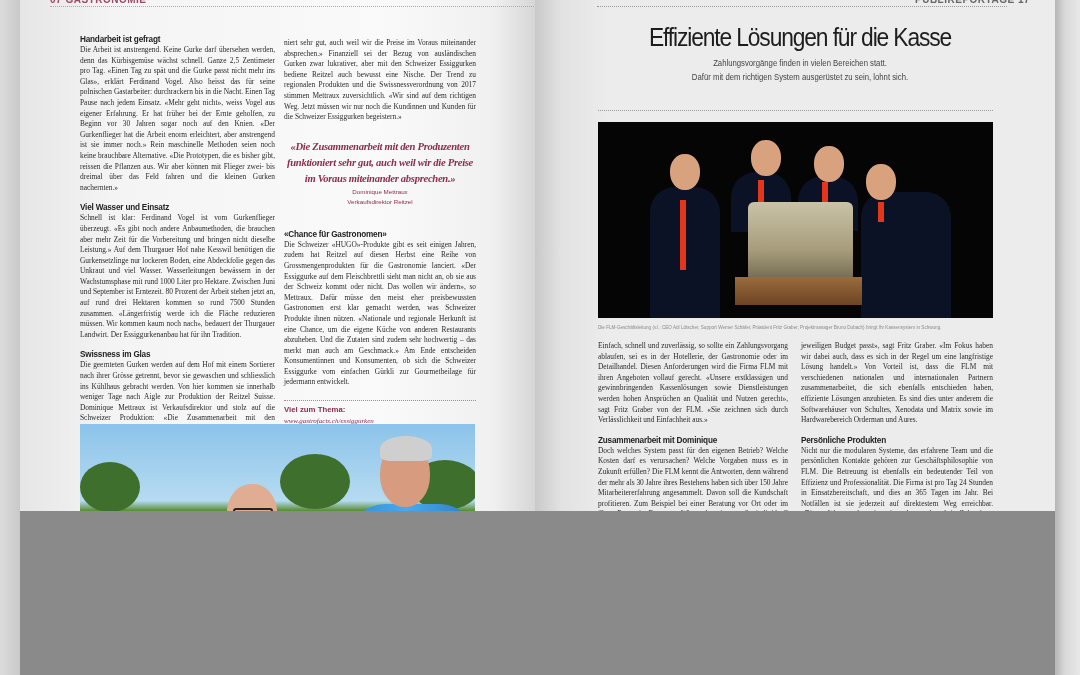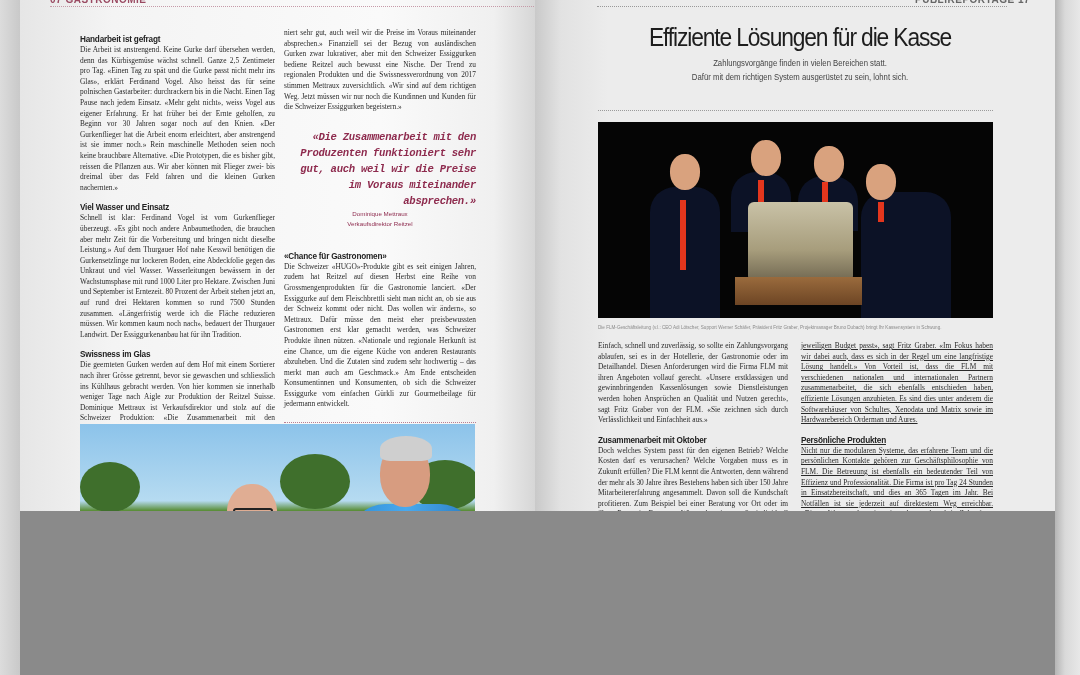--- a/index.html
+++ b/index.html
@@ -44,22 +44,22 @@
 
   .col { position: absolute; font-size: 7.4px; line-height: 10.6px; text-align: justify; }
   .col p { margin-bottom: 0; }
   .col h3 {
     font-family: "Liberation Sans", sans-serif; font-weight: bold; font-size: 8.2px;
     line-height: 11px; color: #222; letter-spacing: -0.2px; text-align: left;
   }
   .gap { height: 9px; }
 
   .pull-quote {
-    font-family: Liberation Mono, monospace; font-style: italic; font-weight: bold;
-    font-size: 10.6px; line-height: 16px; color: #8e2b4e; text-align: right; letter-spacing: -0.3px;
+    font-family: Liberation Serif, serif; font-style: italic; font-weight: bold;
+    font-size: 10.6px; line-height: 16px; color: #8e2b4e; text-align: center; letter-spacing: -0.3px;
   }
   .quote-author {
     font-family: "Liberation Sans", sans-serif; font-size: 6.2px; line-height: 10px;
     color: #8e2b4e; text-align: center;
   }
   .more-rule { border-top: 1px dotted #b77f93; margin-top: 12px; margin-bottom: 4px; }
   .more-title {
     font-family: "Liberation Sans", sans-serif; font-weight: bold; font-size: 7.8px; color: #8e2b4e;
   }
   .more-link { font-style: italic; font-size: 7px; color: #8e2b4e; text-decoration: none; }
@@ -157,21 +157,21 @@
       <h3>Handarbeit ist gefragt</h3>
       <p>Die Arbeit ist anstrengend. Keine Gurke darf übersehen werden, denn das Kürbisgemüse wächst schnell. Ganze 2,5 Zentimeter pro Tag. «Einen Tag zu spät und die Gurke passt nicht mehr ins Glas», erklärt Ferdinand Vogel. Also heisst das für seine polnischen Gastarbeiter: durchrackern bis in die Nacht. Einen Tag Pause nach jedem Einsatz. «Mehr geht nicht», weiss Vogel aus eigener Erfahrung. Er hat früher bei der Ernte geholfen, zu Beginn vor 30 Jahren sogar noch auf den Knien. «Der Gurkenflieger hat die Arbeit enorm erleichtert, aber anstrengend ist sie immer noch.» Rein maschinelle Methoden seien noch keine brauchbare Alternative. «Die Prototypen, die es bisher gibt, reissen die Pflanzen aus. Wir aber können mit Flieger zwei- bis dreimal über das Feld fahren und die kleinen Gurken nachernten.»</p>
       <div class="gap"></div>
       <h3>Viel Wasser und Einsatz</h3>
       <p>Schnell ist klar: Ferdinand Vogel ist vom Gurkenflieger überzeugt. «Es gibt noch andere Anbaumethoden, die brauchen aber mehr Zeit für die Vorbereitung und bringen nicht dieselbe Leistung.» Auf dem Thurgauer Hof nahe Kesswil benötigen die Gurkensetzlinge nur lockeren Boden, eine Abdeckfolie gegen das Unkraut und viel Wasser. Wasserleitungen bewässern in der Wachstumsphase mit rund 1000 Liter pro Hektare. Zwischen Juni und September ist Erntezeit. 80 Prozent der Arbeit stehen jetzt an, auf rund drei Hektaren kommen so rund 7500 Stunden zusammen. «Längerfristig werde ich die Fläche reduzieren müssen. Wir kommen kaum noch nach», bedauert der Thurgauer Landwirt. Der Essiggurkenanbau hat für ihn Tradition.</p>
       <div class="gap"></div>
       <h3>Swissness im Glas</h3>
       <p>Die geernteten Gurken werden auf dem Hof mit einem Sortierer nach ihrer Grösse getrennt, bevor sie gewaschen und schliesslich ins Kühlhaus gebracht werden. Von hier kommen sie innerhalb weniger Tage nach Aigle zur Produktion der Reitzel Suisse. Dominique Mettraux ist Verkaufsdirektor und stolz auf die Schweizer Produktion: «Die Zusammenarbeit mit den Produzenten funktio-</p>
     </div>
 
-    <div class="col" style="left:264px; top:28px; width:192px;">
+    <div class="col" style="left:264px; top:38px; width:192px;">
       <p>niert sehr gut, auch weil wir die Preise im Voraus miteinander absprechen.» Finanziell sei der Bezug von ausländischen Gurken zwar lukrativer, aber mit den Schweizer Essiggurken bediene Reitzel auch bewusst eine Nische. Der Trend zu regionalen Produkten und die Swissnessverordnung von 2017 stimmen Mettraux zuversichtlich. «Wir sind auf dem richtigen Weg. Jetzt müssen wir nur noch die Kundinnen und Kunden für die Schweizer Essiggurken begeistern.»</p>
       <div style="height:16px"></div>
       <div class="pull-quote">«Die Zusammenarbeit mit den Produzenten funktioniert sehr gut, auch weil wir die Preise im Voraus miteinander absprechen.»</div>
       <div class="quote-author">Dominique Mettraux</div>
       <div class="quote-author">Verkaufsdirektor Reitzel</div>
       <div style="height:22px"></div>
       <h3>«Chance für Gastronomen»</h3>
       <p>Die Schweizer «HUGO»-Produkte gibt es seit einigen Jahren, zudem hat Reitzel auf diesen Herbst eine Reihe von Grossmengenprodukten für die Gastronomie lanciert. «Der Essiggurke auf dem Fleischbrettli sieht man nicht an, ob sie aus der Schweiz kommt oder nicht. Das wollen wir ändern», so Mettraux. Dafür müsse den meist eher preisbewussten Gastronomen erst klar gemacht werden, was Schweizer Produkte ihnen nützen. «Nationale und regionale Herkunft ist eine Chance, um die eigene Küche von anderen Restaurants abzuheben. Und die Zutaten sind zudem sehr hochwertig – das merkt man auch am Geschmack.» Am Ende entscheiden Konsumentinnen und Konsumenten, ob sich die Schweizer Essiggurke vom einfachen Gürkli zur Gourmetbeilage für jedermann entwickelt.</p>
       <div class="more-rule"></div>
       <div class="more-title">Viel zum Thema:</div>
@@ -230,25 +230,25 @@
         <div class="tm-head" style="left:0;top:0;"></div>
       </div>
       <div class="register"></div>
       <div class="register-base"></div>
     </div>
     <div class="caption" style="left:63px; top:324px;">Die FLM-Geschäftsleitung (v.l.: CEO Adi Lötscher, Support Werner Schäfer, Präsident Fritz Graber, Projektmanager Bruno Dubach) bringt Ihr Kassensystem in Schwung.</div>
 
     <div class="col" style="left:63px; top:341px; width:190px;">
       <p>Einfach, schnell und zuverlässig, so sollte ein Zahlungsvorgang ablaufen, sei es in der Hotellerie, der Gastronomie oder im Detailhandel. Diesen Anforderungen wird die Firma FLM mit ihren Angeboten vollauf gerecht. «Unsere erstklassigen und gewinnbringenden Kassenlösungen sowie Dienstleistungen werden hohen Ansprüchen an Qualität und Nutzen gerecht», sagt Fritz Graber von der FLM. «Sie zeichnen sich durch Verlässlichkeit und Einfachheit aus.»</p>
       <div class="gap"></div>
-      <h3>Zusammenarbeit mit Oktober</h3>
+      <h3>Zusammenarbeit mit Dominique</h3>
       <p>Doch welches System passt für den eigenen Betrieb? Welche Kosten darf es verursachen? Welche Vorgaben muss es in Zukunft erfüllen? Die FLM kennt die Antworten, denn während der mehr als 30 Jahre ihres Bestehens haben sich über 150 Jahre Mitarbeitererfahrung angesammelt. Davon soll die Kundschaft profitieren. Zum Beispiel bei einer Beratung vor Ort oder im Show-Room in Emmen. «Wir suchen immer die individuell beste Kassenlösung, die zum</p>
     </div>
 
-    <div class="col" style="left:266px; top:341px; width:192px;text-decoration:underline;">
+    <div class="col" style="left:266px; top:341px; width:192px;">
       <p>jeweiligen Budget passt», sagt Fritz Graber. «Im Fokus haben wir dabei auch, dass es sich in der Regel um eine langfristige Lösung handelt.» Von Vorteil ist, dass die FLM mit verschiedenen nationalen und internationalen Partnern zusammenarbeitet, die sich ebenfalls entschieden haben, effiziente Lösungen anzubieten. Es sind dies unter anderem die Softwarehäuser von Schultes, Xenodata und Matrix sowie im Hardwarebereich Orderman und Aures.</p>
       <div class="gap"></div>
       <h3>Persönliche Produkten</h3>
       <p>Nicht nur die modularen Systeme, das erfahrene Team und die persönlichen Kontakte gehören zur Geschäftsphilosophie von FLM. Die Betreuung ist ebenfalls ein bedeutender Teil von Effizienz und Professionalität. Die Firma ist pro Tag 24 Stunden in Einsatzbereitschaft, und dies an 365 Tagen im Jahr. Bei Notfällen ist sie jederzeit auf direktestem Weg erreichbar. «Diesen Weg werden wir weitergehen und auch in Zukunft an innovativen Lösungen für unsere Kundschaft arbeiten.» Denn Wirksamkeit und Wirtschaftlichkeit behalten ihre Bedeutung. www.flm.ch</p>
     </div>
 
     <div class="photo photo-bar">
       <div class="bottles"></div>
       <div class="woman">
         <div class="w-body"></div>

